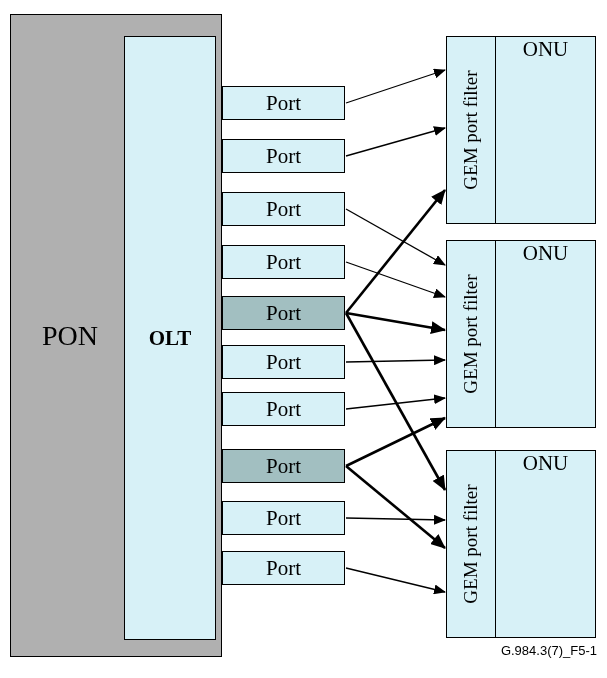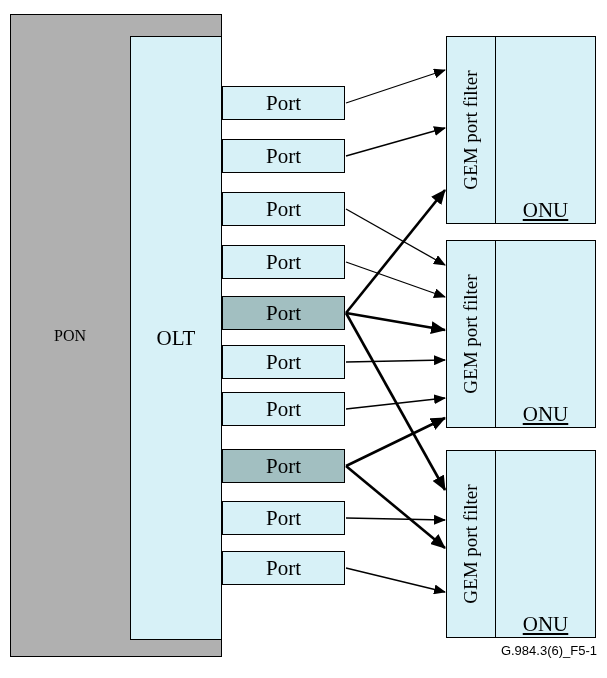--- a/index.html
+++ b/index.html
@@ -17,31 +17,32 @@
     width: 212px; height: 643px;
     background: var(--pon-fill, #b0b0b0);
     border: 1px solid #000;
     box-sizing: border-box;
   }
   .pon-label-area {
     position: absolute;
     left: 10px; top: 14px;
     width: 120px; height: 643px;
     display: flex; align-items: center; justify-content: center;
-    font-size: 16px;
+    font-size: 28px;
   }
   .olt-box {
     position: absolute;
-    left: 130px; top: 36px;
+    left: 124px; top: 36px;
     width: 92px; height: 604px;
     background: var(--box-fill, #d7f1f7);
     border: 1px solid #000;
     box-sizing: border-box;
     display: flex; align-items: center; justify-content: center;
     font-size: 21px;
+    font-weight: bold;
   }
   .port {
     position: absolute;
     left: 222px;
     width: 123px; height: 34px;
     background: var(--box-fill, #d7f1f7);
     border: 1px solid #000;
     box-sizing: border-box;
     display: flex; align-items: center; justify-content: center;
     font-size: 21px;
@@ -66,23 +67,22 @@
     transform: rotate(-90deg);
     white-space: nowrap;
     font-size: 19px;
   }
   .onu-box {
     width: 100px; height: 100%;
     background: var(--box-fill, #d7f1f7);
     border: 1px solid #000;
     border-left: none;
     box-sizing: border-box;
-    display: flex; align-items: flex-end; justify-content: center;
+    display: flex; align-items: flex-start; justify-content: center;
     font-size: 21px;
-    text-decoration: underline;
   }
   #arrow-layer {
     position: absolute;
     left: 0; top: 0;
     width: 607px; height: 678px;
     pointer-events: none;
   }
   .arrow { stroke: #000; fill: none; }
   .arrow.thin { stroke-width: 1.3px; }
   .arrow.thick { stroke-width: 2.6px; }
@@ -182,15 +182,15 @@
       <line x1="346" y1="313" x2="445" y2="330" class="arrow thick" marker-end="url(#ah-thick)"></line>
       <line x1="346" y1="313" x2="445" y2="490" class="arrow thick" marker-end="url(#ah-thick)"></line>
       <line x1="346" y1="362" x2="445" y2="360" class="arrow thin" marker-end="url(#ah-thin)"></line>
       <line x1="346" y1="409" x2="445" y2="398" class="arrow thin" marker-end="url(#ah-thin)"></line>
       <line x1="346" y1="466" x2="445" y2="418" class="arrow thick" marker-end="url(#ah-thick)"></line>
       <line x1="346" y1="466" x2="445" y2="548" class="arrow thick" marker-end="url(#ah-thick)"></line>
       <line x1="346" y1="518" x2="445" y2="520" class="arrow thin" marker-end="url(#ah-thin)"></line>
       <line x1="346" y1="568" x2="445" y2="592" class="arrow thin" marker-end="url(#ah-thin)"></line>
     </svg>
 
-  <div class="caption">G.984.3(6)_F5-1</div>
+  <div class="caption">G.984.3(7)_F5-1</div>
 
 </div>
 
 </body></html>

